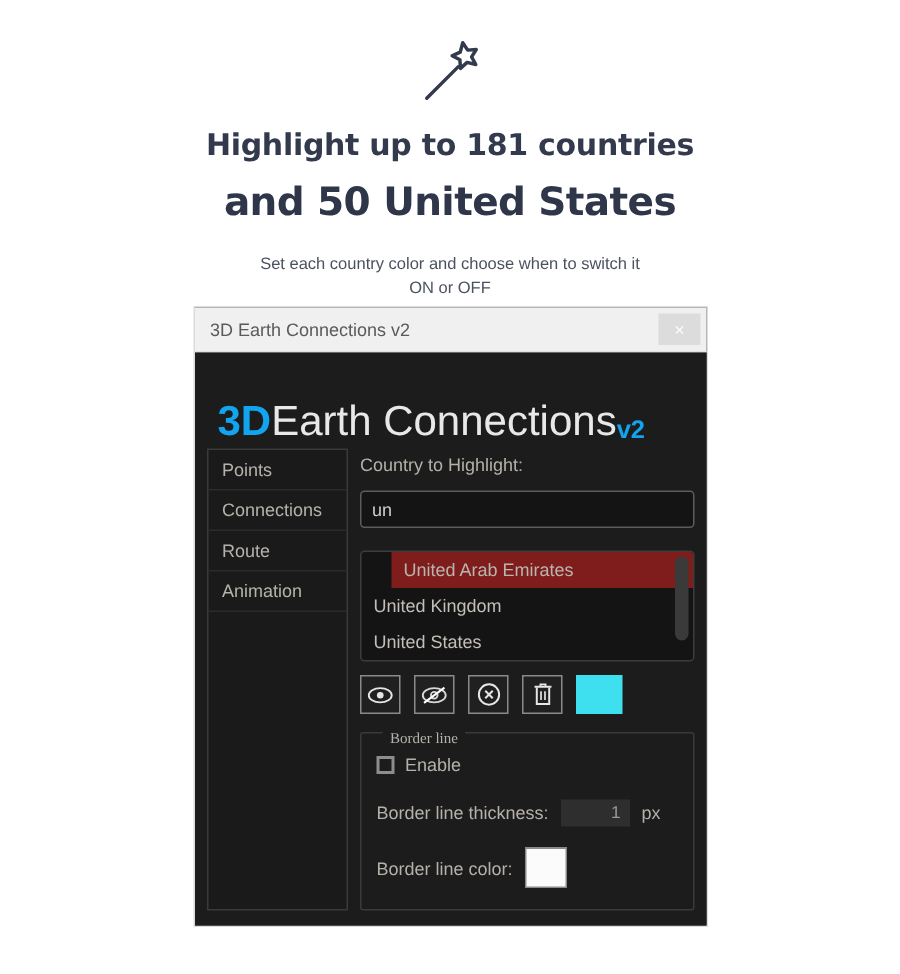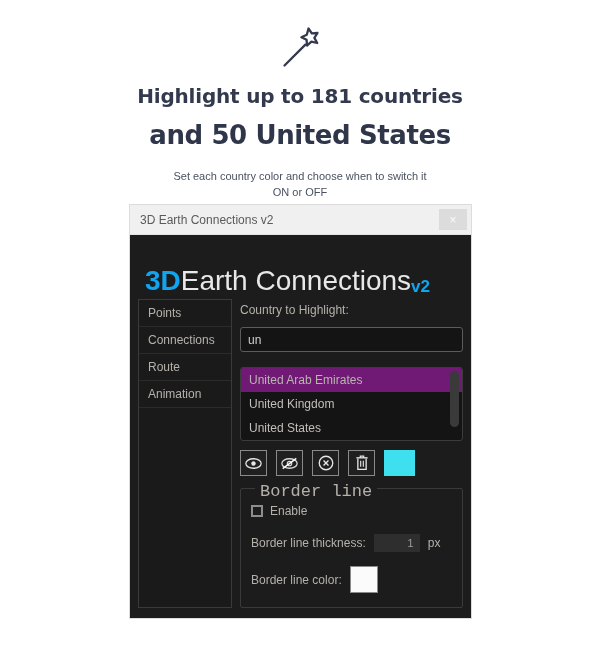--- a/index.html
+++ b/index.html
@@ -198,22 +198,23 @@
   }
   .list-item {
     font-family: "Liberation Sans", sans-serif;
     font-size: 12px;
     color: #c3bfb8;
     padding: 5px 8px;
     cursor: pointer;
     white-space: nowrap;
   }
   .list-item.selected {
-    background: #701a75;
+    background: #7f1d1d;
     color: #b9b5ae;
+    margin-left: 20px;
   }
   .list-scroll {
     position: absolute;
     right: 3px;
     top: 3px;
     width: 9px;
     height: 56px;
     background: #3a3a3a;
     border-radius: 5px;
     cursor: pointer;
@@ -246,22 +247,22 @@
 
   
   .fieldset {
     border: 1px solid #3a3a3a;
     border-radius: 2px;
     padding: 0 10px 14px 10px;
     margin-top: 2px;
     position: relative;
   }
   .fieldset-legend {
-    font-family: Liberation Mono, monospace;
-    font-size: 17px;
+    font-family: Liberation Serif, serif;
+    font-size: 10px;
     color: #b5b1aa;
     background: #1c1c1c;
     padding: 0 5px;
     position: relative;
     top: -7px;
     left: 4px;
     display: inline-block;
   }
   .check-row {
     display: flex;

